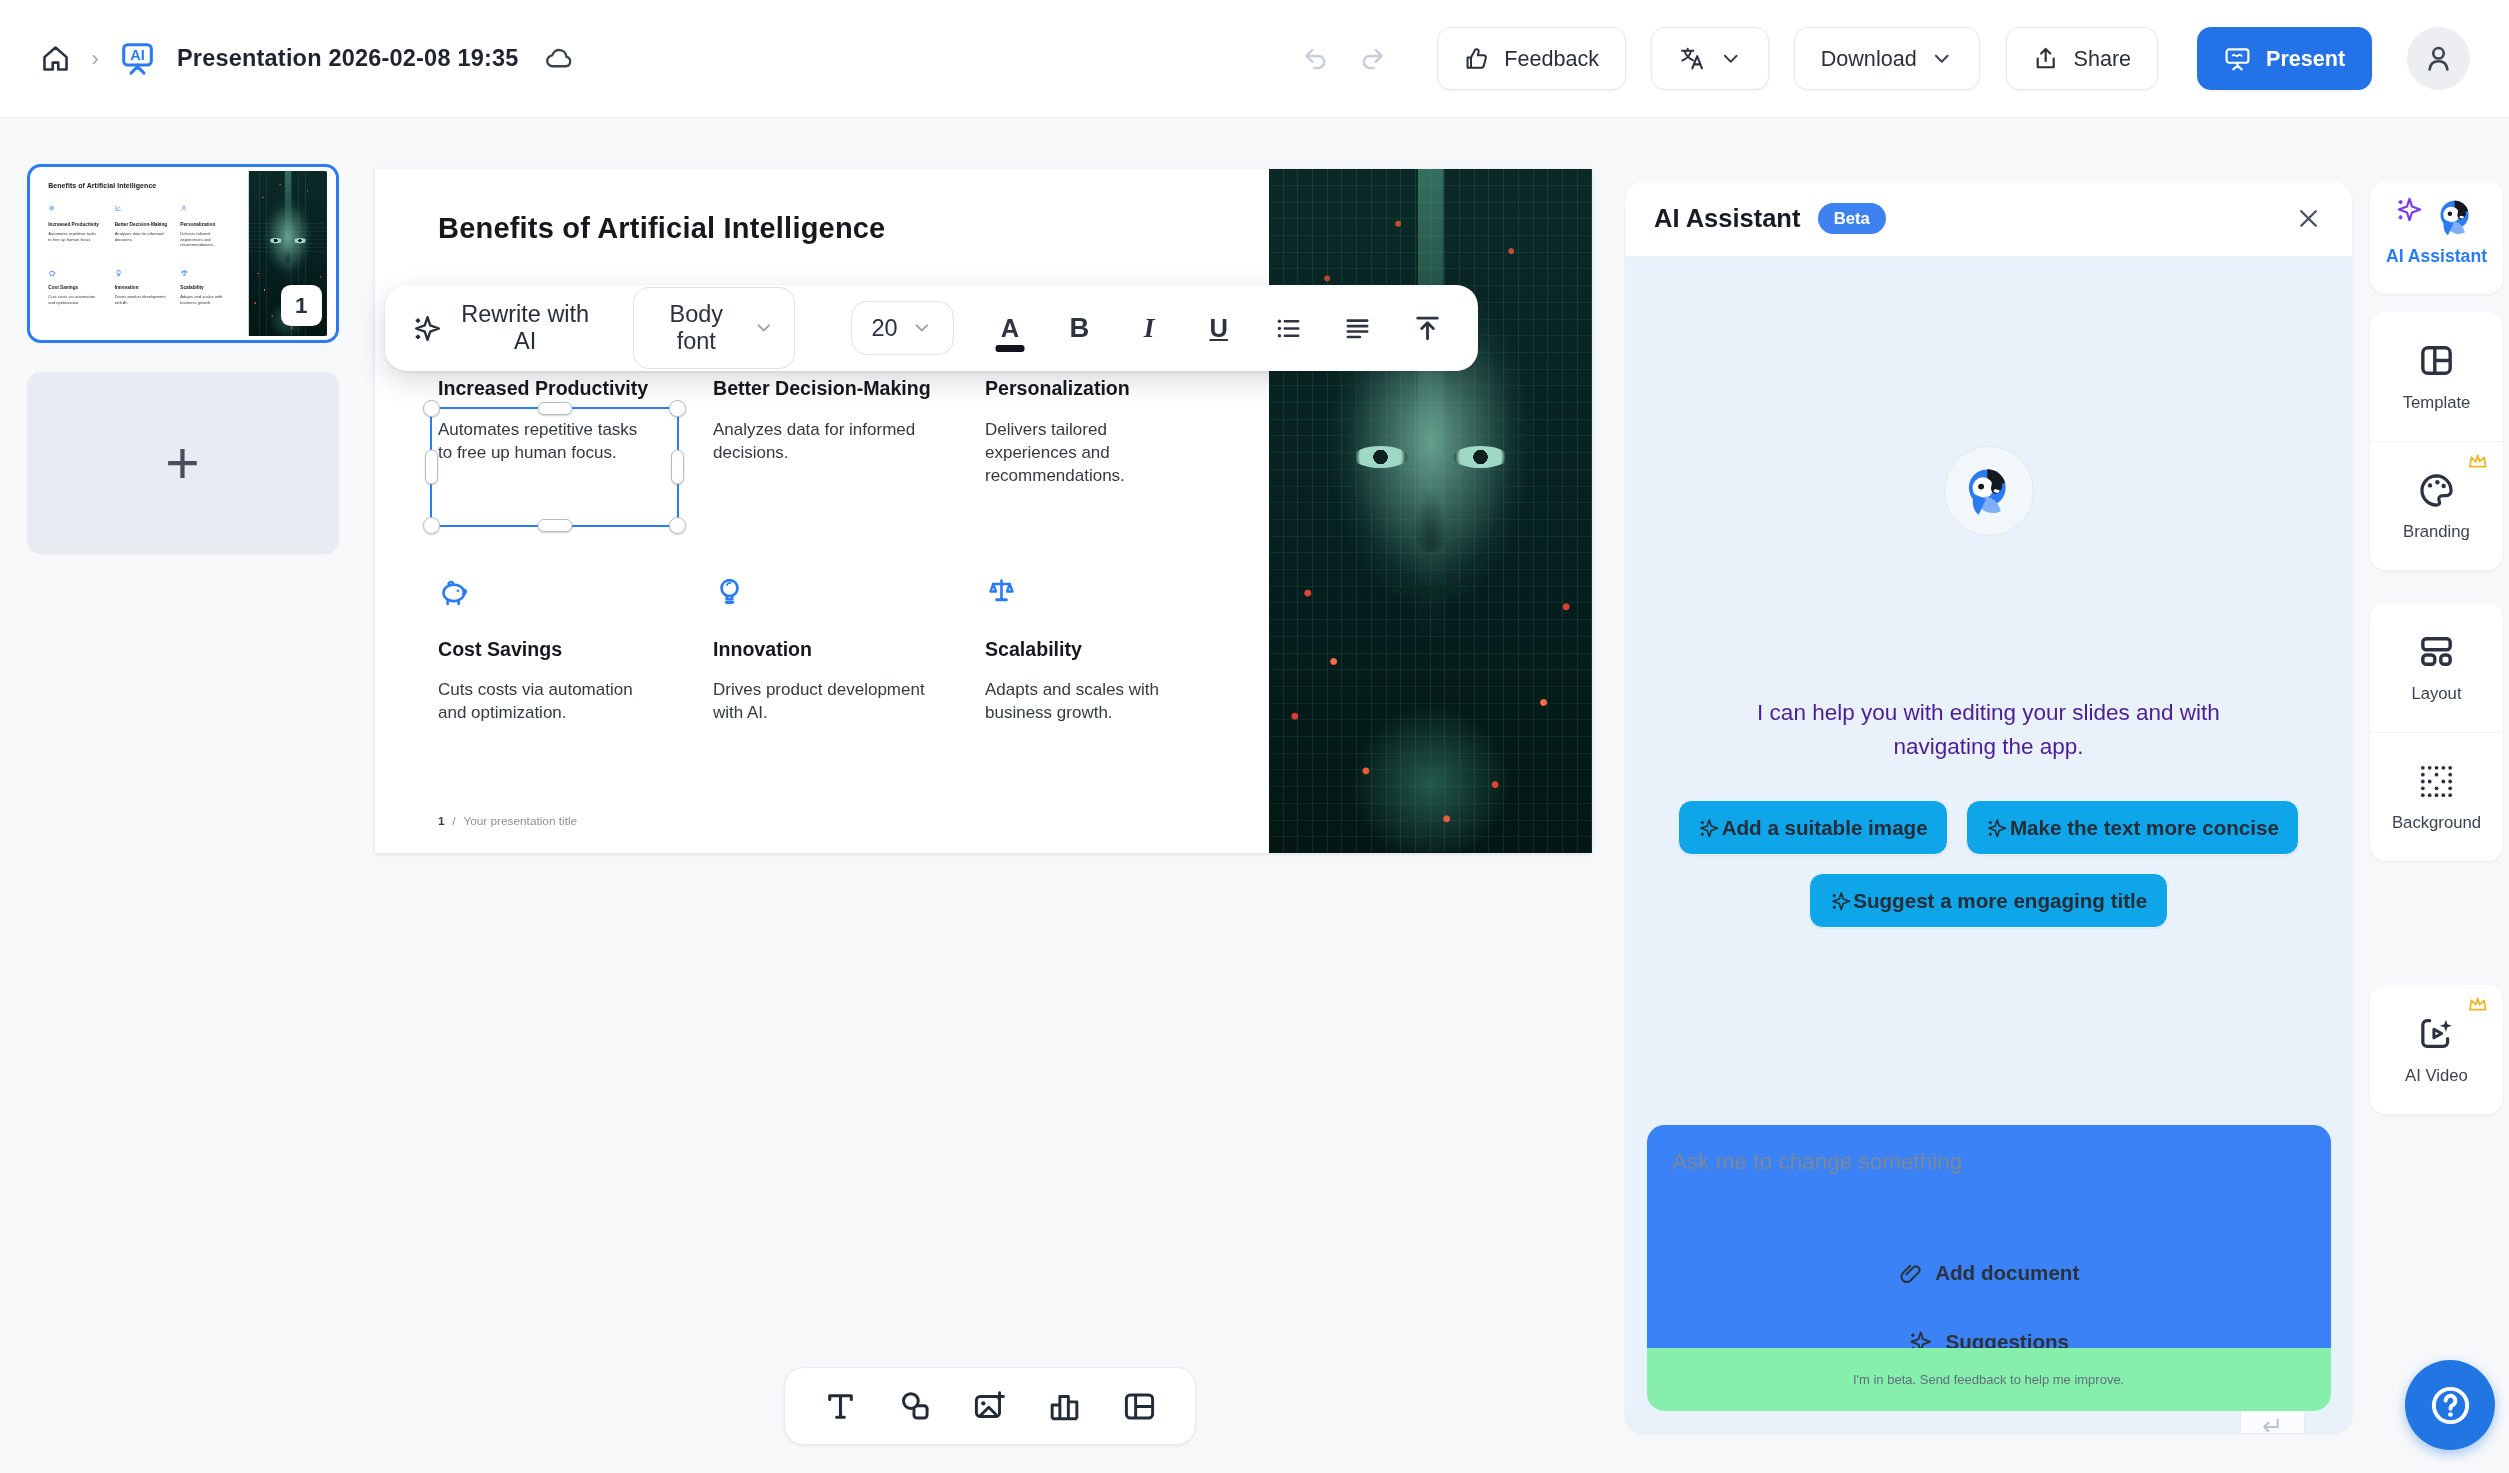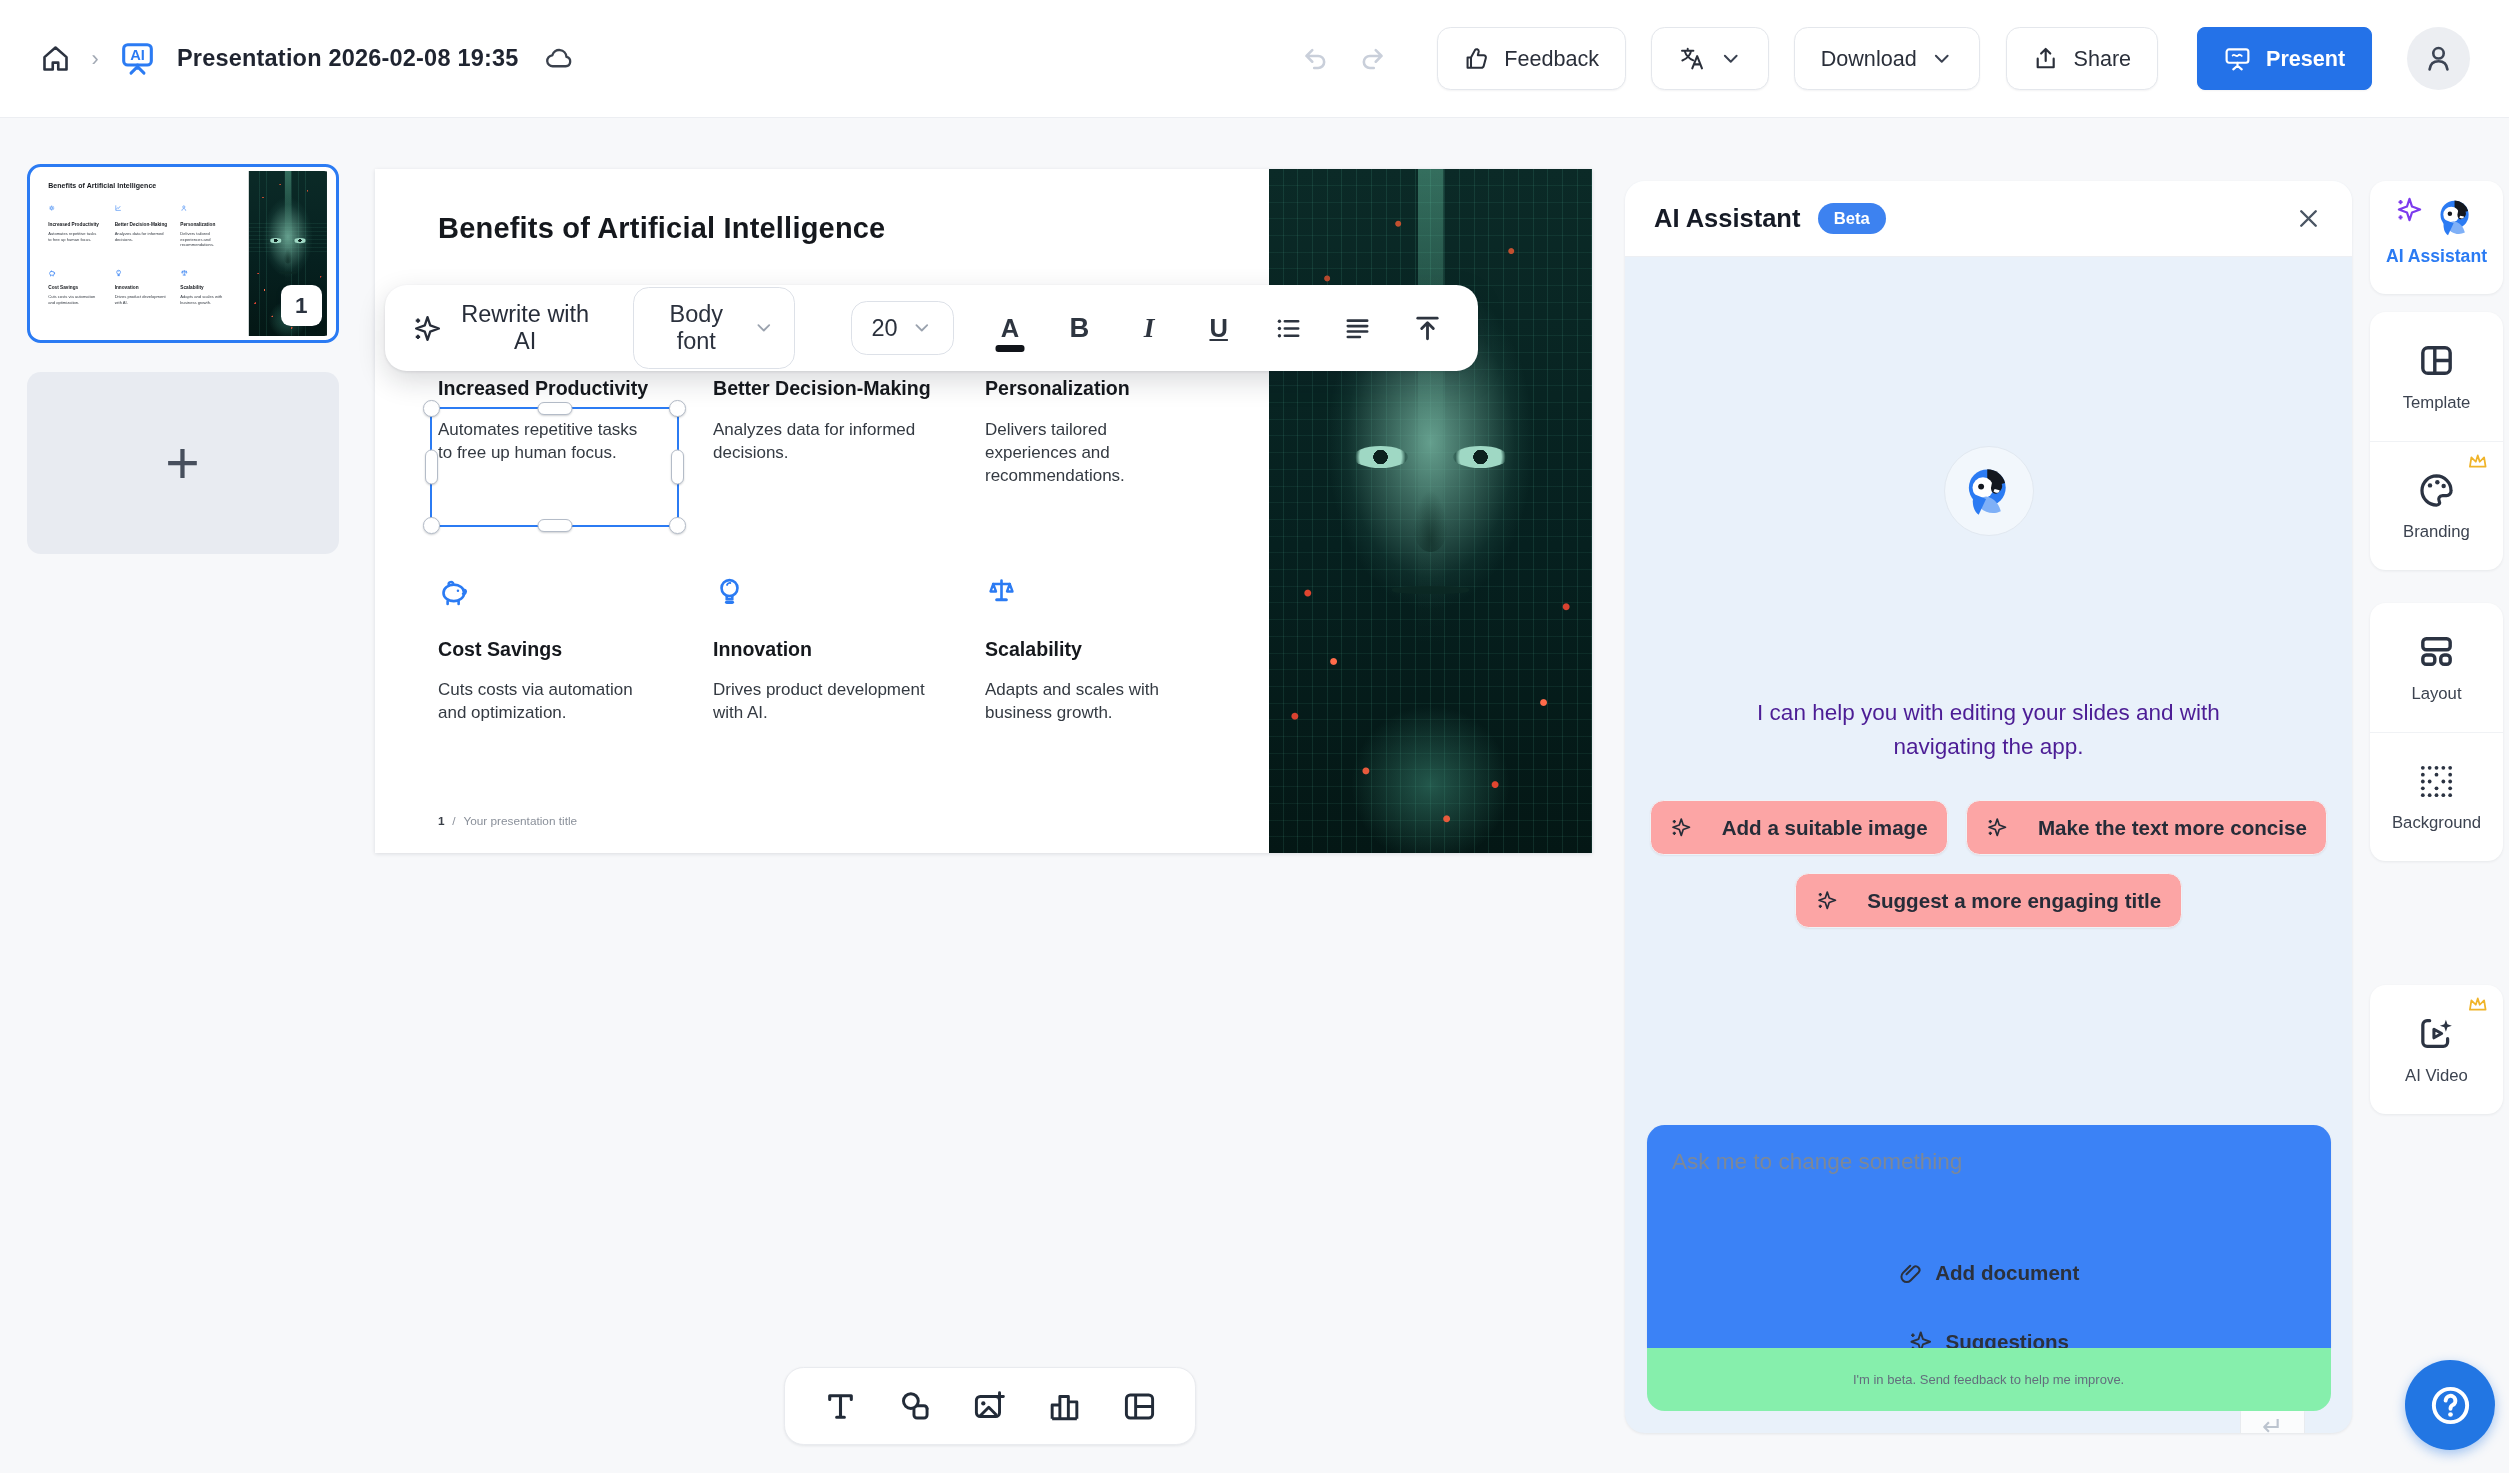--- a/index.html
+++ b/index.html
@@ -9,21 +9,21 @@
 
   
   .topbar { position:absolute; left:0; top:0; width:2509px; height:118px; background:#fff; border-bottom:1px solid #eceef2; display:flex; align-items:center; padding:0 39px; z-index:40; }
   .tb-left { display:flex; align-items:center; gap:19.6px; }
   .tb-right { margin-left:auto; display:flex; align-items:center; gap:25.5px; }
   .icon-btn { background:none; border:none; cursor:pointer; display:flex; align-items:center; justify-content:center; }
   .doc-title { font-size:23.5px; color:#1f2430; font-weight:700; letter-spacing:0.2px; }
   .crumb-sep { color:#a2a9b4; font-size:21.6px; }
   .bar-btn { display:flex; align-items:center; gap:13.7px; height:63px; padding:0 25.5px; background:#fff; border:1px solid #e4e7ec; border-radius:13.7px; font-size:21.6px; font-weight:500; color:#2a2f3a; box-shadow:0 1px 2px rgba(16,24,40,.05); cursor:pointer; font-family:inherit; }
   .bar-btn .chev { color:#3a4150; }
-  .present-btn { background:#2472e8; border-color:#2472e8; color:#fff; font-weight:600;border-radius:8px; }
+  .present-btn { background:#2472e8; border-color:#2472e8; color:#fff; font-weight:600; }
   .avatar-btn { width:63px; height:63px; border-radius:50%; background:#eceef2; border:none; }
   .undo-redo { color:#c9cfda; }
 
   
   .thumb-card { position:absolute; left:26.5px; top:164px; width:312px; height:179px; border:3.9px solid #2b7bf3; border-radius:13.7px; background:#fff; padding:3.9px; cursor:pointer; z-index:10; }
   .thumb-clip { width:100%; height:100%; border-radius:7.8px; overflow:hidden; position:relative; background:#fff; }
   .thumb-scale { width:1217px; height:684px; transform:scale(0.2415); transform-origin:0 0; }
   .page-badge { position:absolute; right:9.8px; bottom:9.8px; width:41px; height:41px; border-radius:9.8px; background:#fff; box-shadow:0 1px 4.9px rgba(16,24,40,.25); display:flex; align-items:center; justify-content:center; font-size:22.5px; font-weight:700; color:#2b3340; }
   .add-slide { position:absolute; left:26.5px; top:372px; width:312px; height:182px; border-radius:13.7px; background:#e8ebf1; border:none; display:flex; align-items:center; justify-content:center; cursor:pointer; z-index:10; }
   .add-slide .plus { font-size:59px; font-weight:300; color:#474f5d; line-height:1; }
@@ -100,21 +100,21 @@
   .ai-head { height:76px; background:#fff; border-bottom:1px solid #edeff3; display:flex; align-items:center; padding:0 29px; gap:17.6px; }
   .ai-head-title { font-size:25.5px; font-weight:700; color:#161b26; }
   .beta-pill { background:#3d82f0; color:#fff; font-size:16.7px; font-weight:600; border-radius:979px; padding:5.9px 15.7px; }
   .ai-close { margin-left:auto; background:none; border:none; cursor:pointer; color:#4a5563; font-size:29px; line-height:1; }
   .parrot-wrap { position:absolute; left:50%; transform:translateX(-50%); top:265px; width:90px; height:90px; border-radius:50%; background:#f2f7fc; border:1px solid #e1e8f0; display:flex; align-items:center; justify-content:center; }
   .greet { position:absolute; left:0; top:365px; width:100%; text-align:center; font-size:35px; font-weight:700; color:#10131c; line-height:1.55; }
   .greet .name { color:#2b7bf3; }
   .ai-desc { position:absolute; left:50%; transform:translateX(-50%); top:515px; width:568px; text-align:center; font-size:22.5px; line-height:1.5; color:#4c1d95; }
   .chips { position:absolute; left:0; top:619px; width:100%; display:flex; flex-direction:column; align-items:center; gap:17.6px; }
   .chip-row { display:flex; gap:17.6px; justify-content:center; }
-  .chip { display:flex; align-items:flex-start; gap:29px; background:#fca5a5; border:1px solid #f0f2f6; border-radius:13.7px; padding:14.7px 19.6px; font-size:20.6px; font-weight:600; color:#262c38; box-shadow:0 1px 2px rgba(16,24,40,.06); cursor:pointer; font-family:inherit; }
+  .chip { display:flex; align-items:flex-end; gap:1px; background:#0ea5e9; border:1px solid #f0f2f6; border-radius:13.7px; padding:14.7px 19.6px; font-size:20.6px; font-weight:600; color:#262c38; box-shadow:0 1px 2px rgba(16,24,40,.06); cursor:pointer; font-family:inherit; }
   .prompt-card { position:absolute; left:21.6px; top:944px; width:684px; height:223px; background:#3b82f6; border-radius:17.6px 17.6px 0 0; box-shadow:0 1px 2.9px rgba(16,24,40,.06); padding:23.5px 25.5px 19.6px; }
   .prompt-input { width:100%; height:108px; border:none; outline:none; resize:none; font-family:inherit; font-size:22.5px; color:#2a303c; background:transparent; }
   .prompt-input::placeholder { color:#7d8897; }
   .prompt-row { display:flex; align-items:center; gap:43px;flex-direction:column; }
   .prompt-act { display:flex; align-items:center; gap:11.8px; background:none; border:none; font-family:inherit; font-size:20.6px; font-weight:600; color:#2b313d; cursor:pointer; }
   .enter-btn { margin-left:auto; width:65px; height:57px; border-radius:13.7px; border:1px solid #e8ebef; background:#fbfcfd; color:#bcc4cf; font-size:25.5px; cursor:pointer; }
   .beta-strip { position:absolute; left:21.6px; top:1167px; width:684px; height:63px; background:#86efac; border-radius:0 0 17.6px 17.6px; display:flex; align-items:center; justify-content:center; font-size:13px; color:#636e7d; }
 
   
   .rail-card { position:absolute; left:2370px; width:133px; background:#fff; border-radius:15.7px; box-shadow:0 1px 2.9px rgba(16,24,40,.07); z-index:10; }

